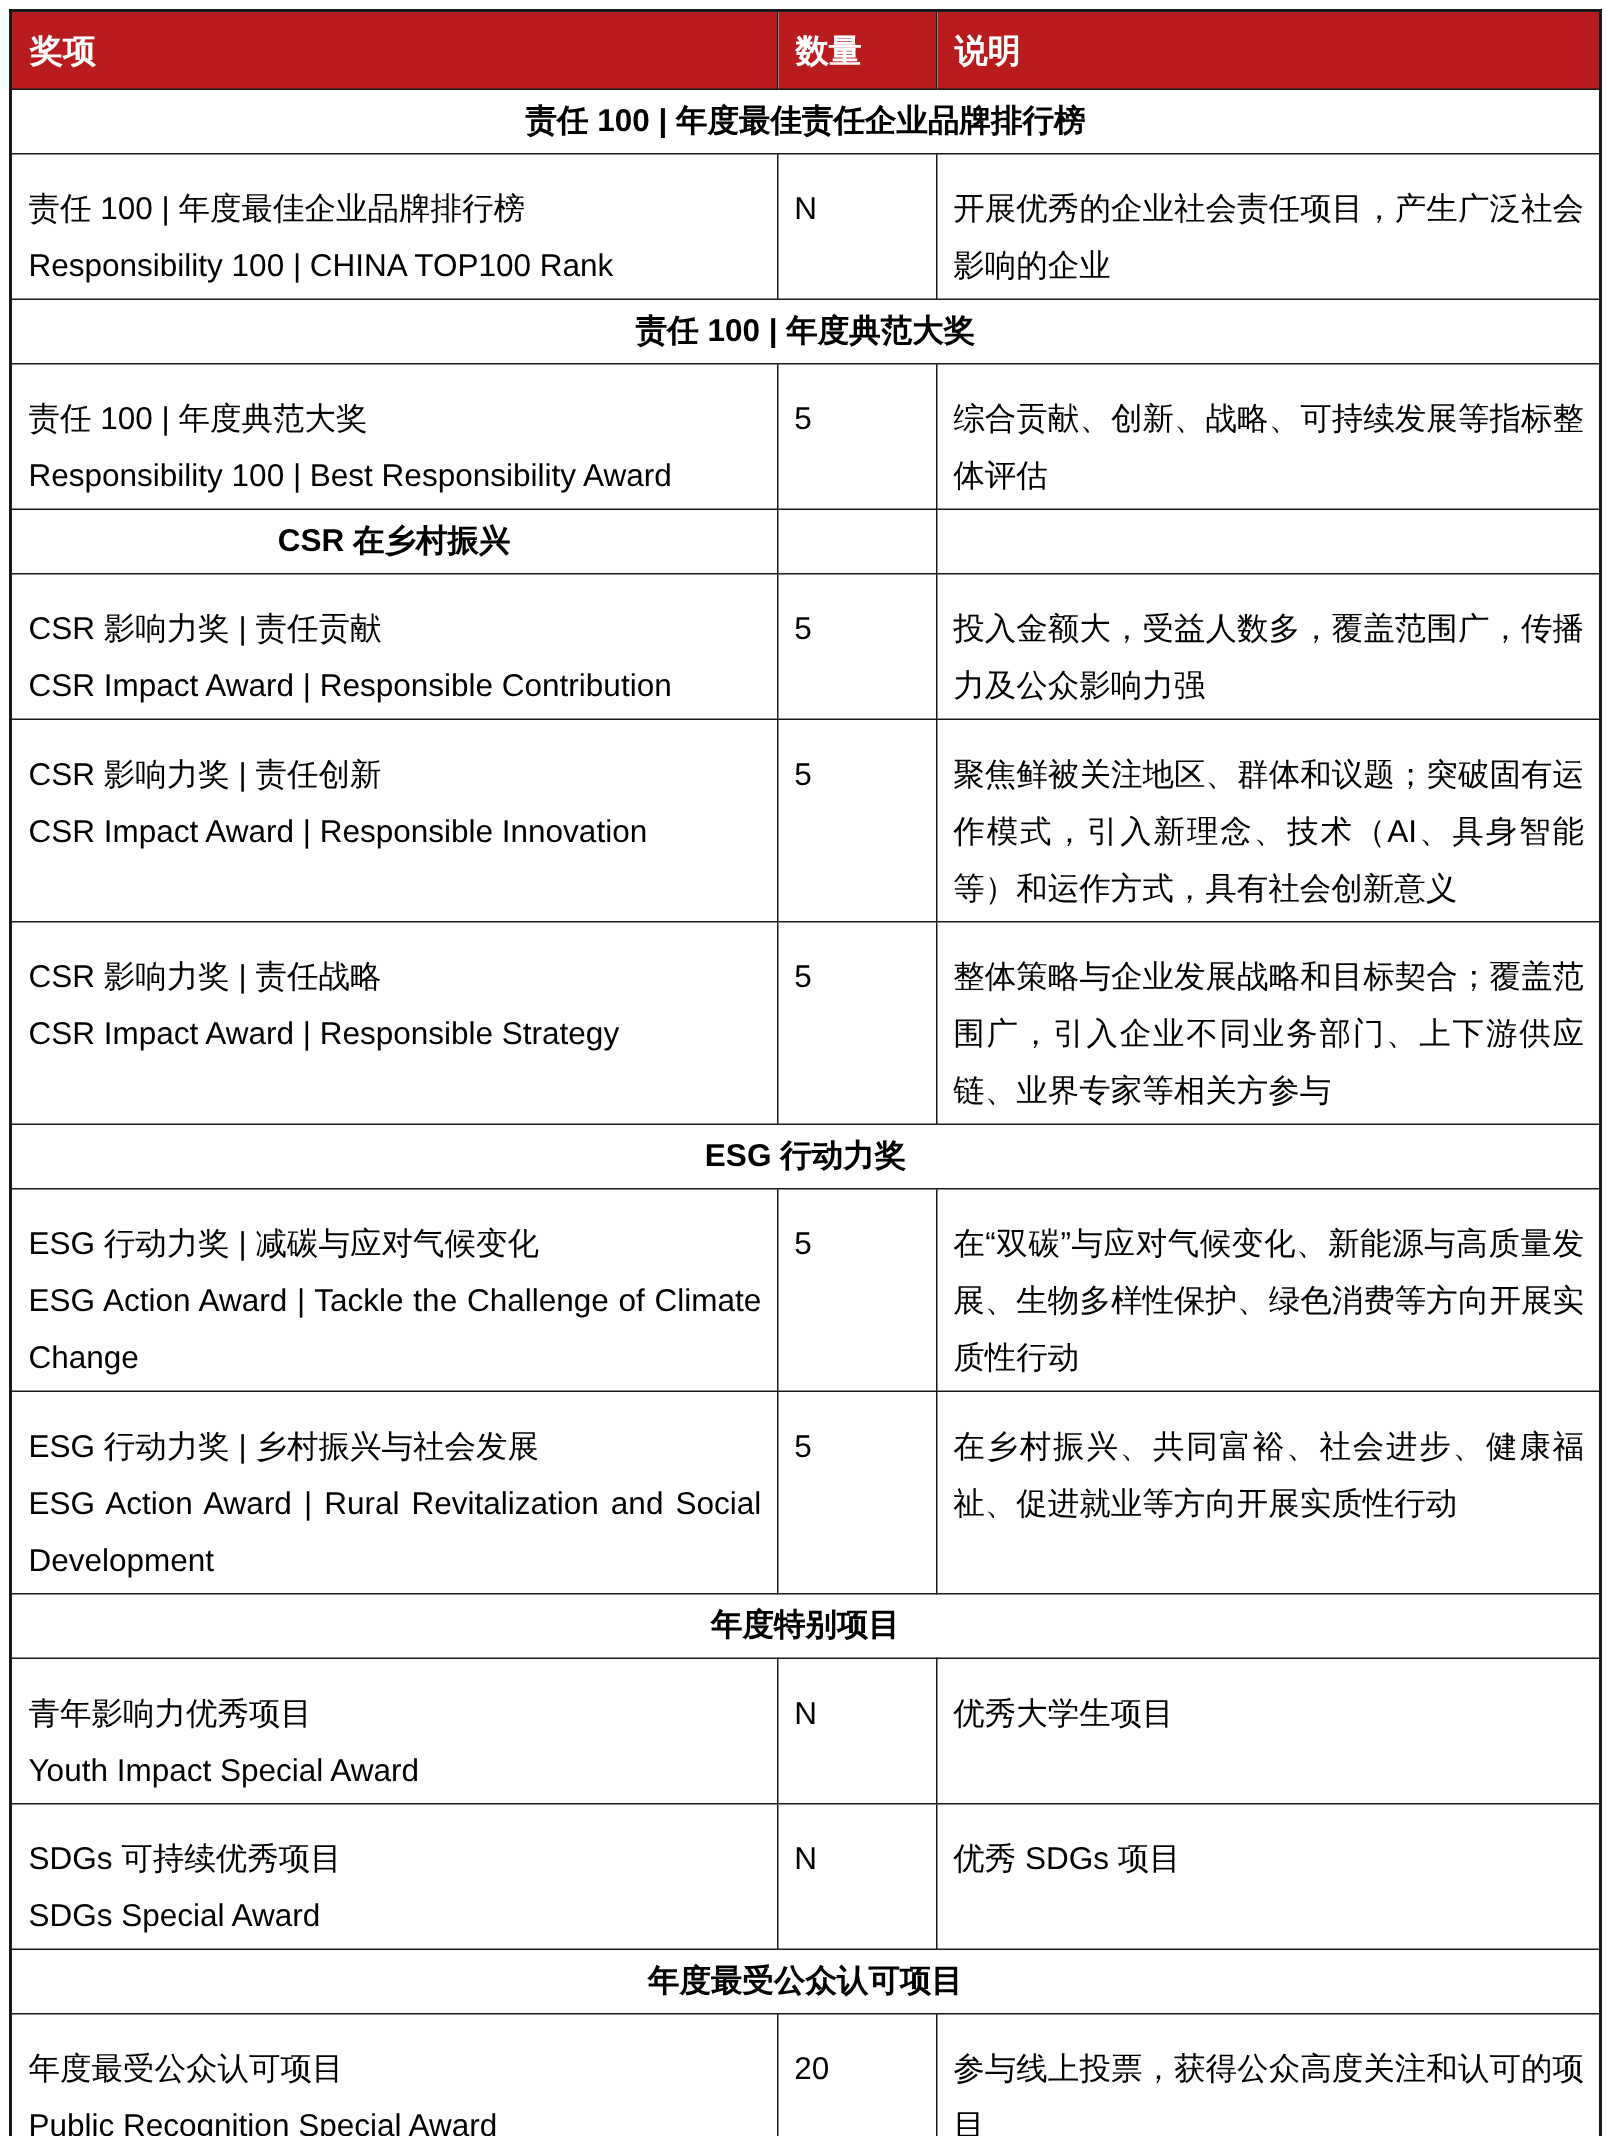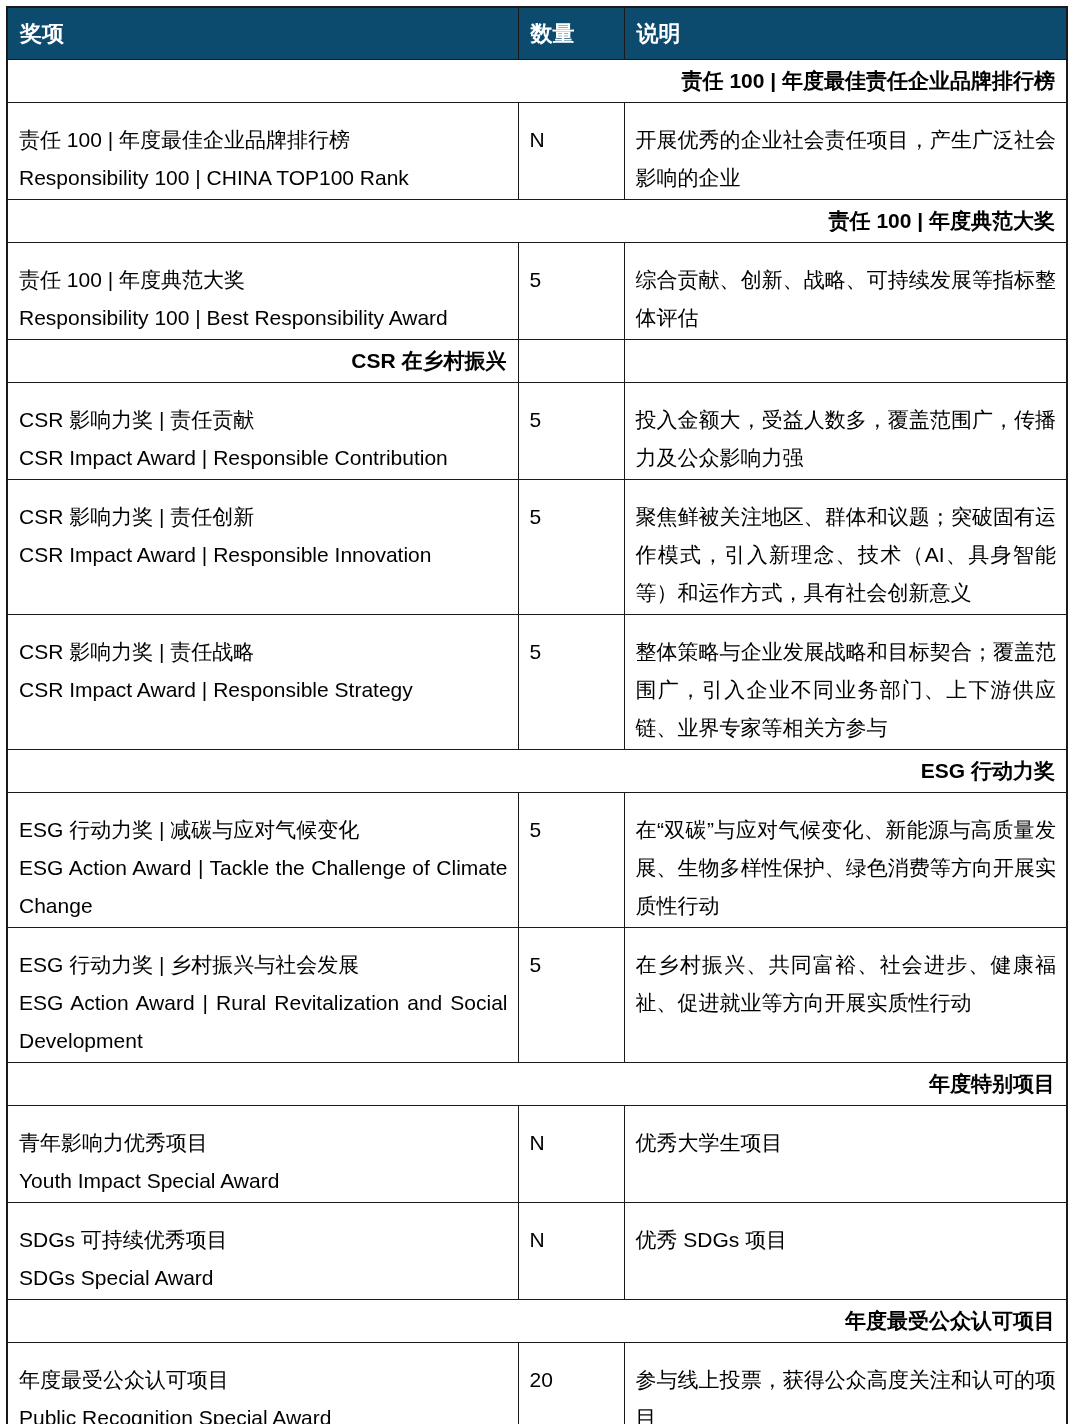--- a/index.html
+++ b/index.html
@@ -26,36 +26,36 @@
   table.awards col.c-qty   { width: 106px; }
   table.awards col.c-desc  { width: 443px; }
 
   table.awards th, table.awards td {
     border: 1.5px solid #1a1a1a;
     vertical-align: top;
     box-sizing: border-box;
     overflow: hidden;
   }
   thead th {
-    background: #0c4a6e;
+    background: #b91c1c;
     color: #ffffff;
     font-size: 22px;
     font-weight: 700;
     text-align: left;
     padding: 11px 12px;
     line-height: 29px;
     border: 2px solid #141414;
     vertical-align: middle;
   }
   tr.section-row td {
     font-weight: 700;
     font-size: 21px;
     line-height: 33px;
     padding: 4px 11px 5px 11px;
-    text-align: right;
+    text-align: center;
     white-space: nowrap;
   }
   tr.item-row td {
     font-size: 21px;
     line-height: 38px;
     padding: 18px 10px 2px 11px;
   }
   td.name-cell .nm {
     text-align: justify;
     text-justify: inter-ideograph;

